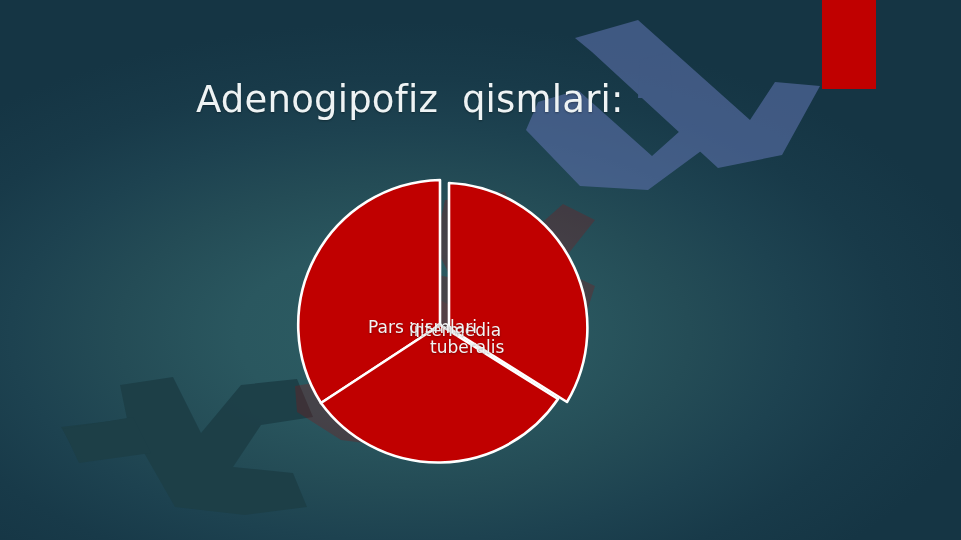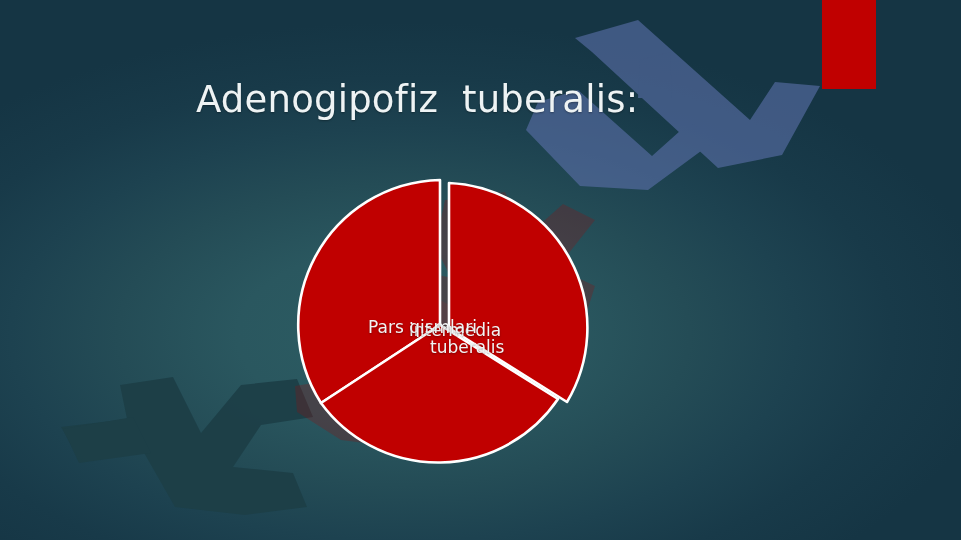--- a/index.html
+++ b/index.html
@@ -118,21 +118,21 @@
       <ellipse cx="128" cy="128" rx="34" ry="20" fill="#c00000"></ellipse>
       <ellipse cx="208" cy="106" rx="48" ry="28"></ellipse>
       <path d="M10 152 L96 138 L118 176 L30 192 Z"></path>
       <path d="M0 196 L110 178 L140 222 L186 196 L208 226 L140 262 L46 250 L2 222 Z"></path>
       <path d="M18 84 L88 72 L104 104 L34 116 Z"></path>
     </g>
   </svg>
 
   <div class="deco" id="deco-red-bar"></div>
 
-  <div id="title">Adenogipofiz  tuberalis:</div>
+  <div id="title">Adenogipofiz  qismlari:</div>
 
   <div id="chart-area">
     <svg id="pie-svg" viewBox="0 0 310 312">
 
       <path d="M 152 157 L 152 12 A 145 145 0 0 0 33 235 Z" fill="#c00000" stroke="#ffffff" stroke-width="2.6" stroke-linejoin="round"></path>
 
       <path d="M 152 157 L 33 235 A 145 145 0 0 0 270 231 Z" fill="#c00000" stroke="#ffffff" stroke-width="2.6" stroke-linejoin="round"></path>
 
       <g transform="translate(9,3)">
         <path d="M 152 157 L 152 12 A 145 145 0 0 1 270 231 Z" fill="#c00000" stroke="#ffffff" stroke-width="2.6" stroke-linejoin="round"></path>

